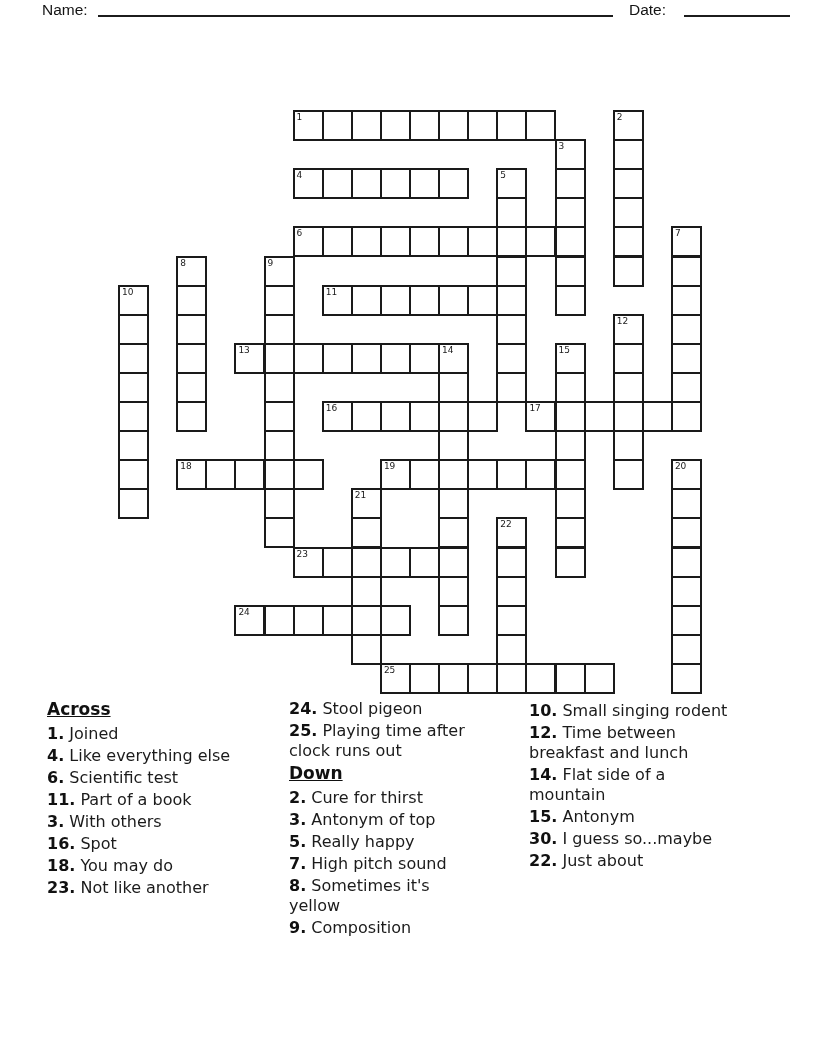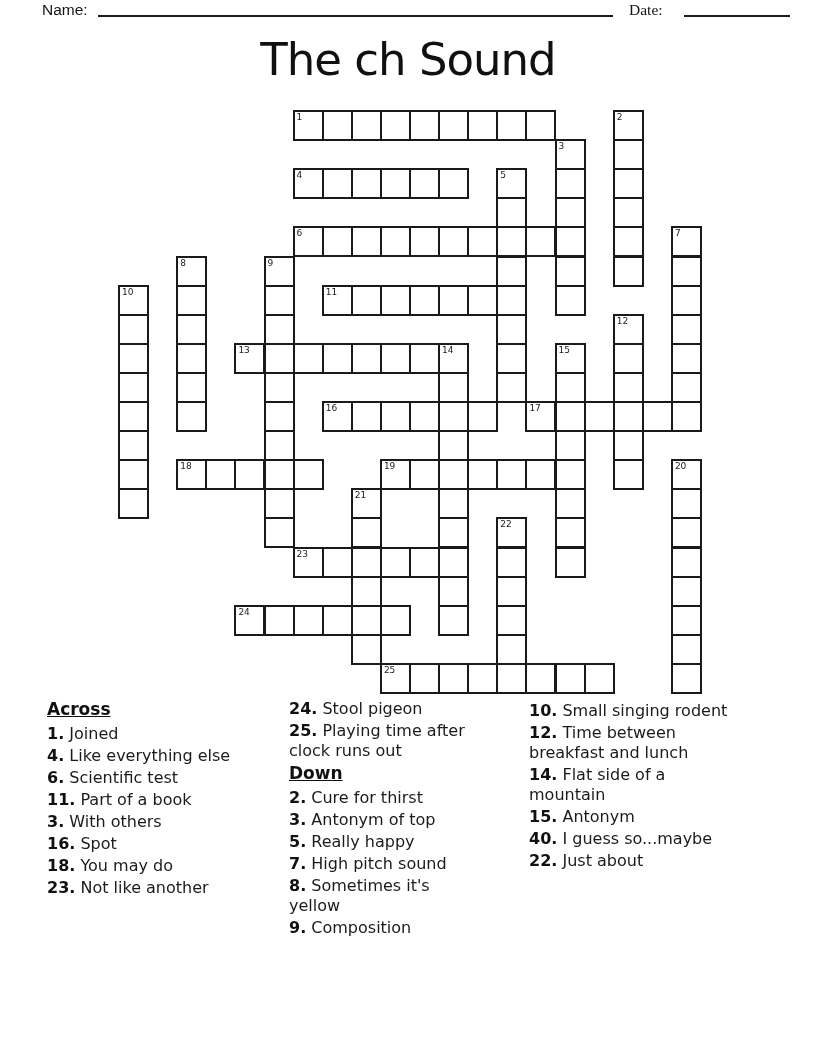--- a/index.html
+++ b/index.html
@@ -3,21 +3,21 @@
 <meta charset="utf-8">
 <style>
   html,body{margin:0;padding:0;background:#ffffff;}
   .page{position:relative;width:816px;height:996px;background:#ffffff;overflow:hidden;
         font-family:"DejaVu Sans",sans-serif;color:#161616;}
 
   
   .hdr-label{position:absolute;top:0px;font-size:15.5px;line-height:20px;
              font-family:"Liberation Sans",sans-serif;color:#141414;}
   .name-label{left:42px;}
-  .date-label{left:629px;font-family:Liberation Serif, serif;}
+  .date-label{left:629px;}
   .fill-line{position:absolute;top:15px;height:0;border-bottom:2px solid #1c1c1c;}
   .name-line{left:98px;width:515px;}
   .date-line{left:684px;width:106px;}
 
   
   .title{position:absolute;left:0;right:0;top:33px;margin:0;text-align:center;
          font-size:45px;font-weight:500;letter-spacing:-1px;color:#101010;
          font-family:"DejaVu Sans",sans-serif;}
 
   
@@ -40,21 +40,20 @@
 </head>
 <body>
 
 <div class="page">
 
   <div class="hdr-label name-label">Name:</div>
   <div class="fill-line name-line"></div>
   <div class="hdr-label date-label">Date:</div>
   <div class="fill-line date-line"></div>
 
-  <h1 class="title">The ch Sound</h1>
 
   <div class="grid">
       <div class="cell" style="left: 174.6px; top: 0px;">
         <span class="cellnum">1</span>
       </div>
       <div class="cell" style="left: 203.7px; top: 0px;"></div>
       <div class="cell" style="left: 232.8px; top: 0px;"></div>
       <div class="cell" style="left: 261.9px; top: 0px;"></div>
       <div class="cell" style="left: 291px; top: 0px;"></div>
       <div class="cell" style="left: 320.1px; top: 0px;"></div>
@@ -286,18 +285,18 @@
         <div class="clue"><b>5.</b><span> Really happy</span></div>
         <div class="clue"><b>7.</b><span> High pitch sound</span></div>
         <div class="clue"><b>8.</b><span> Sometimes it's yellow</span></div>
         <div class="clue"><b>9.</b><span> Composition</span></div>
       </div>
     <div class="clue-col col3">
         <div class="clue"><b>10.</b><span> Small singing rodent</span></div>
         <div class="clue"><b>12.</b><span> Time between breakfast and lunch</span></div>
         <div class="clue"><b>14.</b><span> Flat side of a mountain</span></div>
         <div class="clue"><b>15.</b><span> Antonym</span></div>
-        <div class="clue"><b>40.</b><span> I guess so...maybe</span></div>
+        <div class="clue"><b>30.</b><span> I guess so...maybe</span></div>
         <div class="clue"><b>22.</b><span> Just about</span></div>
       </div>
   </div>
 
 </div>
 
 </body></html>

